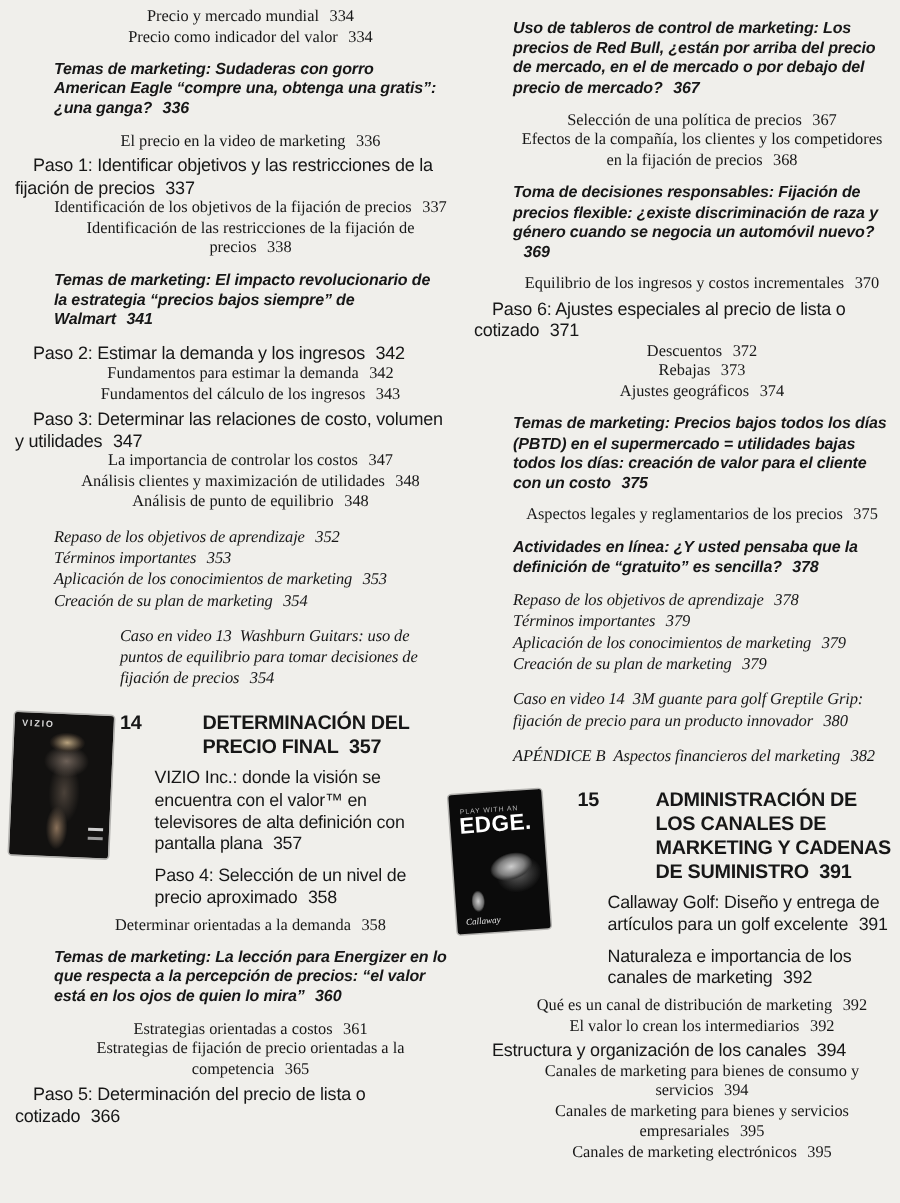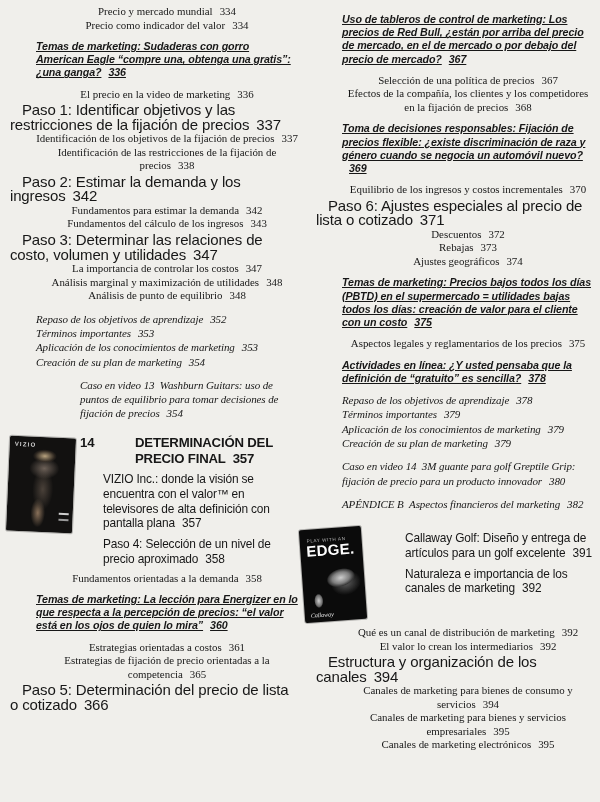--- a/index.html
+++ b/index.html
@@ -20,29 +20,29 @@
   
   .sub {
     font-family:"Liberation Serif", serif;
     font-size:10.9px; line-height:13.5px;
     padding-left:26px;
     text-align:center;
   }
   
   .main {
     font-family:"Liberation Sans", sans-serif;
-    font-size:15px; line-height:14.6px; letter-spacing:-0.15px;
+    font-size:12px; line-height:14.6px; letter-spacing:-0.15px;
     text-indent:12px; margin-top:2px;
   }
   
   .feature {
     font-family:"Liberation Sans", sans-serif;
     font-style:italic; font-weight:bold;
     font-size:10.7px; line-height:13.2px; letter-spacing:-0.1px;
-    padding-left:26px; margin:8px 0;text-decoration:underline;
+    padding-left:26px; margin:8px 0;
   }
   
   .endmatter, .video, .appendix {
     font-family:Liberation Serif, serif;
     font-style:italic; font-size:11px; line-height:14.3px; letter-spacing:-0.1px;
     padding-left:26px;
   }
   .sub + .endmatter { margin-top:9px; }
   .video { margin-top:9px; }
   .col-left .video { padding-left:70px; }
@@ -124,47 +124,48 @@
 
 <div class="page-wrap">
   <div class="col col-left">
       <div class="entry sub"><span class="t">Precio y mercado mundial</span><span class="page">334</span></div>
       <div class="entry sub"><span class="t">Precio como indicador del valor</span><span class="page">334</span></div>
       <div class="entry feature"><span class="t">Temas de marketing: Sudaderas con gorro American Eagle “compre una, obtenga una gratis”: ¿una ganga?</span><span class="page">336</span></div>
       <div class="entry sub"><span class="t">El precio en la video de marketing</span><span class="page">336</span></div>
       <div class="entry main"><span class="t">Paso 1: Identificar objetivos y las restricciones de la fijación de precios</span><span class="page">337</span></div>
       <div class="entry sub"><span class="t">Identificación de los objetivos de la fijación de precios</span><span class="page">337</span></div>
       <div class="entry sub"><span class="t">Identificación de las restricciones de la fijación de precios</span><span class="page">338</span></div>
+      <div class="entry feature"><span class="t">Temas de marketing: El impacto revolucionario de la estrategia “precios bajos siempre” de Walmart</span><span class="page">341</span></div>
       <div class="entry main"><span class="t">Paso 2: Estimar la demanda y los ingresos</span><span class="page">342</span></div>
       <div class="entry sub"><span class="t">Fundamentos para estimar la demanda</span><span class="page">342</span></div>
       <div class="entry sub"><span class="t">Fundamentos del cálculo de los ingresos</span><span class="page">343</span></div>
       <div class="entry main"><span class="t">Paso 3: Determinar las relaciones de costo, volumen y utilidades</span><span class="page">347</span></div>
       <div class="entry sub"><span class="t">La importancia de controlar los costos</span><span class="page">347</span></div>
-      <div class="entry sub"><span class="t">Análisis marginal y maximización de utilidades</span><span class="page">348</span></div>
+      <div class="entry sub"><span class="t">Análisis clientes y maximización de utilidades</span><span class="page">348</span></div>
       <div class="entry sub"><span class="t">Análisis de punto de equilibrio</span><span class="page">348</span></div>
       <div class="entry endmatter"><span class="t">Repaso de los objetivos de aprendizaje</span><span class="page">352</span></div>
       <div class="entry endmatter"><span class="t">Términos importantes</span><span class="page">353</span></div>
       <div class="entry endmatter"><span class="t">Aplicación de los conocimientos de marketing</span><span class="page">353</span></div>
       <div class="entry endmatter"><span class="t">Creación de su plan de marketing</span><span class="page">354</span></div>
       <div class="entry video"><span class="t">Caso en video 13 Washburn Guitars: uso de puntos de equilibrio para tomar decisiones de fijación de precios</span><span class="page">354</span></div>
       <div class="chapter">
         <div class="fig fig-vizio">
           <span class="vizio-brand">VIZIO</span>
           <div class="vizio-specs"></div>
         </div>
         <div class="ch-body">
           <div class="ch-head">
             <span class="ch-num">14</span>
             <span class="ch-title"><span>DETERMINACIÓN DEL PRECIO FINAL</span><span class="page">357</span></span>
           </div>
           <div class="entry opener"><span class="t">VIZIO Inc.: donde la visión se encuentra con el valor™ en televisores de alta definición con pantalla plana</span><span class="page">357</span></div>
           <div class="entry opener"><span class="t">Paso 4: Selección de un nivel de precio aproximado</span><span class="page">358</span></div>
         </div>
       </div>
-      <div class="entry sub"><span class="t">Fundamentos orientadas a la demanda</span><span class="page">358</span></div>
+      <div class="entry sub"><span class="t">Determinar orientadas a la demanda</span><span class="page">358</span></div>
       <div class="entry feature"><span class="t">Temas de marketing: La lección para Energizer en lo que respecta a la percepción de precios: “el valor está en los ojos de quien lo mira”</span><span class="page">360</span></div>
       <div class="entry sub"><span class="t">Estrategias orientadas a costos</span><span class="page">361</span></div>
       <div class="entry sub"><span class="t">Estrategias de fijación de precio orientadas a la competencia</span><span class="page">365</span></div>
       <div class="entry main"><span class="t">Paso 5: Determinación del precio de lista o cotizado</span><span class="page">366</span></div>
     </div>
   <div class="col col-right">
       <div class="entry feature"><span class="t">Uso de tableros de control de marketing: Los precios de Red Bull, ¿están por arriba del precio de mercado, en el de mercado o por debajo del precio de mercado?</span><span class="page">367</span></div>
       <div class="entry sub"><span class="t">Selección de una política de precios</span><span class="page">367</span></div>
       <div class="entry sub"><span class="t">Efectos de la compañía, los clientes y los competidores en la fijación de precios</span><span class="page">368</span></div>
       <div class="entry feature"><span class="t">Toma de decisiones responsables: Fijación de precios flexible: ¿existe discriminación de raza y género cuando se negocia un automóvil nuevo?</span><span class="page">369</span></div>
@@ -184,20 +185,24 @@
       <div class="entry appendix"><span class="t">APÉNDICE B Aspectos financieros del marketing</span><span class="page">382</span></div>
       <div class="chapter">
         <div class="fig fig-edge">
           <span class="edge-tagline">PLAY WITH AN</span>
           <span class="edge-headline">EDGE.</span>
           <div class="edge-club"></div>
           <div class="edge-golfer"></div>
           <span class="edge-brand">Callaway</span>
         </div>
         <div class="ch-body">
+          <div class="ch-head">
+            <span class="ch-num">15</span>
+            <span class="ch-title"><span>ADMINISTRACIÓN DE LOS CANALES DE MARKETING Y CADENAS DE SUMINISTRO</span><span class="page">391</span></span>
+          </div>
           <div class="entry opener"><span class="t">Callaway Golf: Diseño y entrega de artículos para un golf excelente</span><span class="page">391</span></div>
           <div class="entry opener"><span class="t">Naturaleza e importancia de los canales de marketing</span><span class="page">392</span></div>
         </div>
       </div>
       <div class="entry sub"><span class="t">Qué es un canal de distribución de marketing</span><span class="page">392</span></div>
       <div class="entry sub"><span class="t">El valor lo crean los intermediarios</span><span class="page">392</span></div>
       <div class="entry main"><span class="t">Estructura y organización de los canales</span><span class="page">394</span></div>
       <div class="entry sub"><span class="t">Canales de marketing para bienes de consumo y servicios</span><span class="page">394</span></div>
       <div class="entry sub"><span class="t">Canales de marketing para bienes y servicios empresariales</span><span class="page">395</span></div>
       <div class="entry sub"><span class="t">Canales de marketing electrónicos</span><span class="page">395</span></div>

